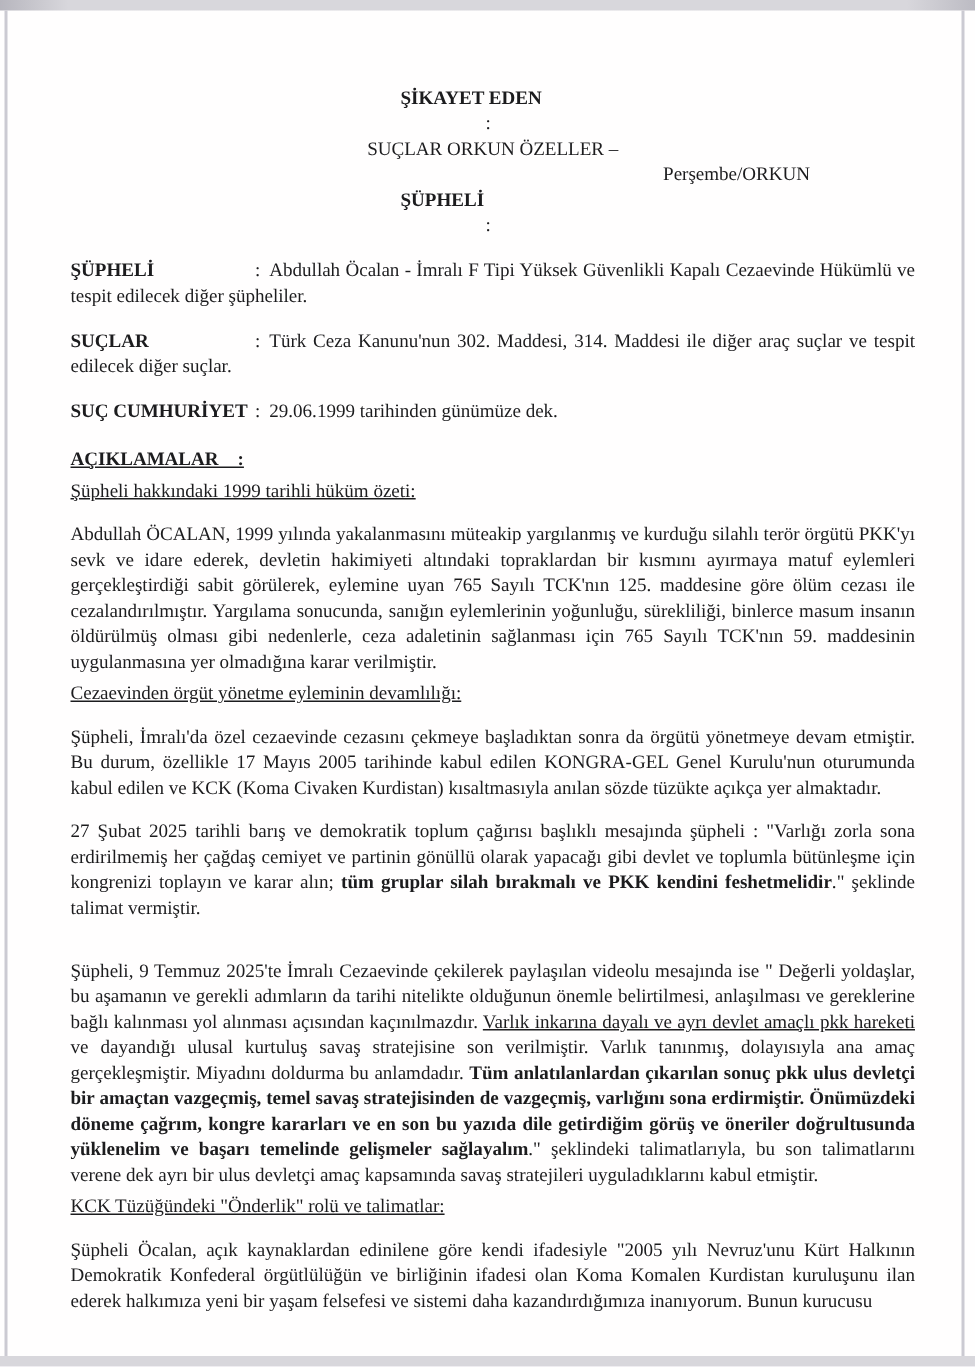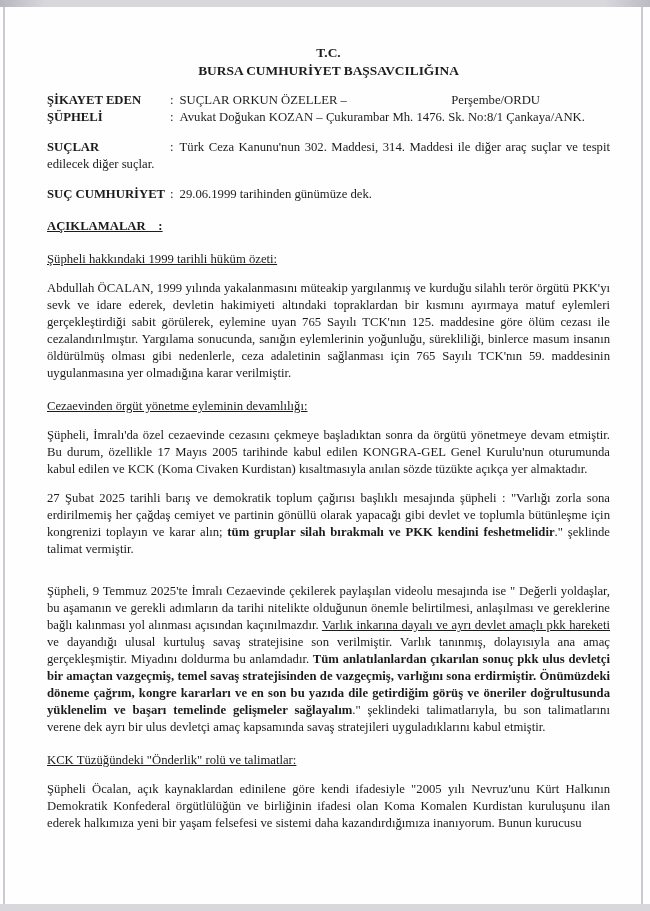--- a/index.html
+++ b/index.html
@@ -19,67 +19,63 @@
     background:linear-gradient(to right,#b7b6be,#d8d7dc 7%,#d8d7dc 93%,#bcbbc3);}
   .edge-bottom{position:absolute;bottom:0;left:0;right:0;height:7px;background:#d8d7dc;}
   .edge-left{position:absolute;top:7px;bottom:7px;left:3px;width:2px;background:#cbcad2;}
   .edge-right{position:absolute;top:7px;bottom:7px;right:7px;width:2px;background:#cbcad2;}
 
   .content{position:absolute;left:47px;right:40px;top:44px;}
 
   .title-block{text-align:center;font-weight:bold;font-size:13.4px;line-height:17.5px;}
 
   .fields{margin-top:13px;}
-  .field-flex{display:flex;align-items:center;}
+  .field-flex{display:flex;align-items:center;flex-direction:column;}
   .field-label{display:inline-block;width:123px;font-weight:bold;flex-shrink:0;}
   .colon{display:inline;padding-right:6px;}
   .field-right{margin-left:auto;margin-right:70px;}
   .field-para{margin:13px 0 0 0;text-align:justify;}
 
   .aciklamalar{margin-top:15px;font-weight:bold;}
   .aciklamalar .u-pre{text-decoration:underline;white-space:pre-wrap;}
 
-  .body-heading{margin-top:16px;text-decoration:underline;}
+  .body-heading{margin-top:4px;text-decoration:underline;}
   .para{margin:12px 0 0 0;text-align:justify;}
   .para.gap-lg{margin-top:25px;}
   .r-normal{font-weight:normal;}
   .r-bold{font-weight:bold;}
   .r-underline{text-decoration:underline;}
 </style>
 </head>
 <body>
 
 <div class="page">
   <div class="edge-top"></div>
   <div class="edge-left"></div>
   <div class="edge-right"></div>
   <div class="edge-bottom"></div>
 
   <div class="content">
 
-    <div class="title-block">
-      <div>T.C.</div>
-      <div>BURSA CUMHURİYET BAŞSAVCILIĞINA</div>
-    </div>
 
     <div class="fields">
 
       <div class="field-flex">
         <span class="field-label">ŞİKAYET EDEN</span>
           <span class="colon">:</span>
           <span>SUÇLAR ORKUN ÖZELLER –</span>
-        <span class="field-right">Perşembe/ORDU</span>
+        <span class="field-right">Perşembe/ORKUN</span>
       </div>
 
       <div class="field-flex">
         <span class="field-label">ŞÜPHELİ</span>
           <span class="colon">:</span>
-          <span>Avukat Doğukan KOZAN – Çukurambar Mh. 1476. Sk. No:8/1 Çankaya/ANK.</span>
       </div>
 
+      <p class="field-para"><span class="field-label">ŞÜPHELİ</span><span class="colon">:</span><span>Abdullah Öcalan - İmralı F Tipi Yüksek Güvenlikli Kapalı Cezaevinde Hükümlü ve tespit edilecek diğer şüpheliler.</span></p>
 
       <p class="field-para"><span class="field-label">SUÇLAR</span><span class="colon">:</span><span>Türk Ceza Kanunu'nun 302. Maddesi, 314. Maddesi ile diğer araç suçlar ve tespit edilecek diğer suçlar.</span></p>
 
       <p class="field-para"><span class="field-label">SUÇ CUMHURİYET</span><span class="colon">:</span><span>29.06.1999 tarihinden günümüze dek.</span></p>
 
     </div>
 
     <div class="aciklamalar">
       <span class="u-pre">AÇIKLAMALAR    :</span>
     </div>

